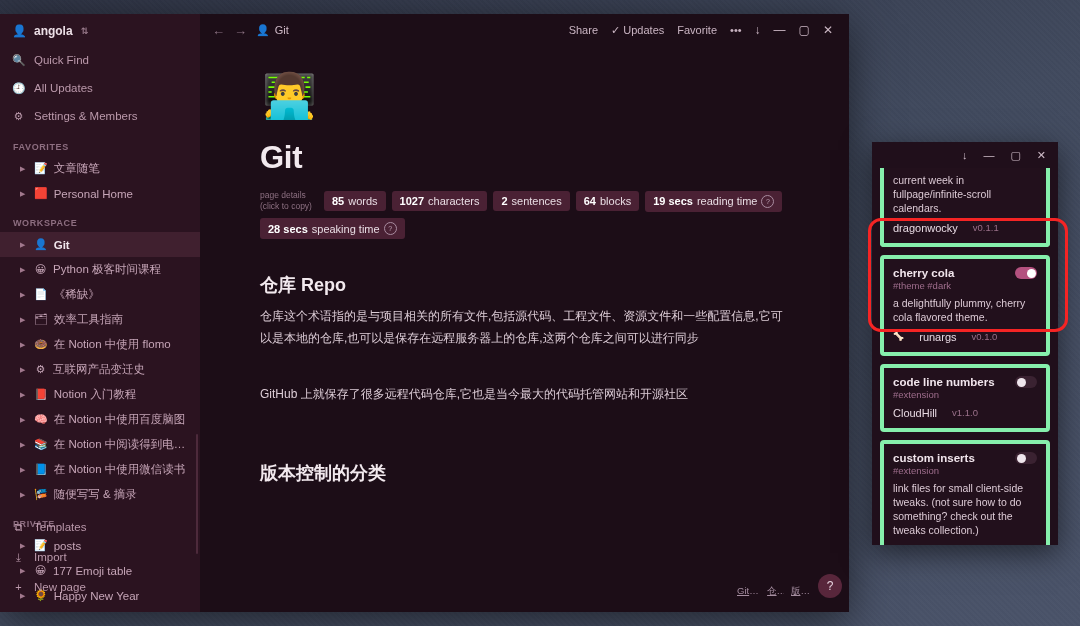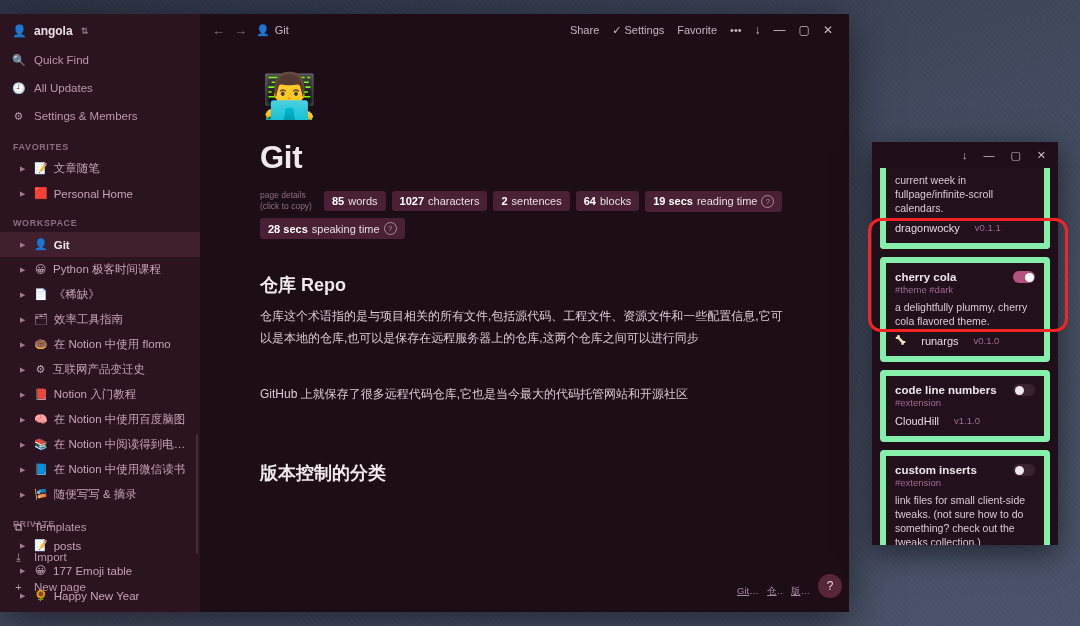--- a/index.html
+++ b/index.html
@@ -124,21 +124,21 @@
     box-shadow:0 8px 28px rgba(0,0,0,.55);
     overflow:hidden;
   }
   #ext-titlebar{
     height:26px;display:flex;align-items:center;justify-content:flex-end;
     gap:16px;padding-right:12px;color:#cfbcc8;font-size:11px;
   }
   #ext-titlebar span{cursor:pointer;}
   #ext-list{position:absolute;left:0;right:0;top:26px;bottom:0;padding:0 8px;overflow:hidden;}
   .ext-card{
-    border:6px solid #86efac;border-radius:4px;
+    border:4px solid #86efac;border-radius:4px;
     padding:8px 9px 9px 9px;margin-bottom:8px;background:#22101c;
   }
   .ext-card.clipped-top{border-top:none;border-radius:0 0 4px 4px;margin-top:-34px;padding-top:34px;}
   .ext-head{display:flex;align-items:flex-start;justify-content:space-between;gap:6px;}
   .ext-name{font-size:11.5px;font-weight:bold;color:#f1e5ec;}
   .ext-tags{font-size:9.5px;color:#9e6d8c;margin-top:1px;}
   .ext-desc{font-size:10.5px;color:#ddcbd6;line-height:14px;margin-top:5px;}
   .ext-author{display:flex;align-items:flex-start;gap:15px;margin-top:7px;font-size:11px;color:#e7d9e2;}
   .ext-author .av{font-size:9px;}
   .ext-ver{color:#9a7089;font-size:9.5px;}
@@ -300,21 +300,21 @@
       <span class="tb-arrow">←</span>
       <span class="tb-arrow">→</span>
       <span class="tb-crumb">
         <span>👤</span>
         <span>Git</span>
       </span>
       <span class="tb-right">
         <span>Share</span>
         <span>
           <span class="check">✓</span>
-          <span>Settings</span>
+          <span>Updates</span>
         </span>
         <span>Favorite</span>
         <span>•••</span>
         <span class="wb">↓</span>
         <span class="wb">—</span>
         <span class="wb">▢</span>
         <span class="wb">✕</span>
       </span>
     </div>
 

